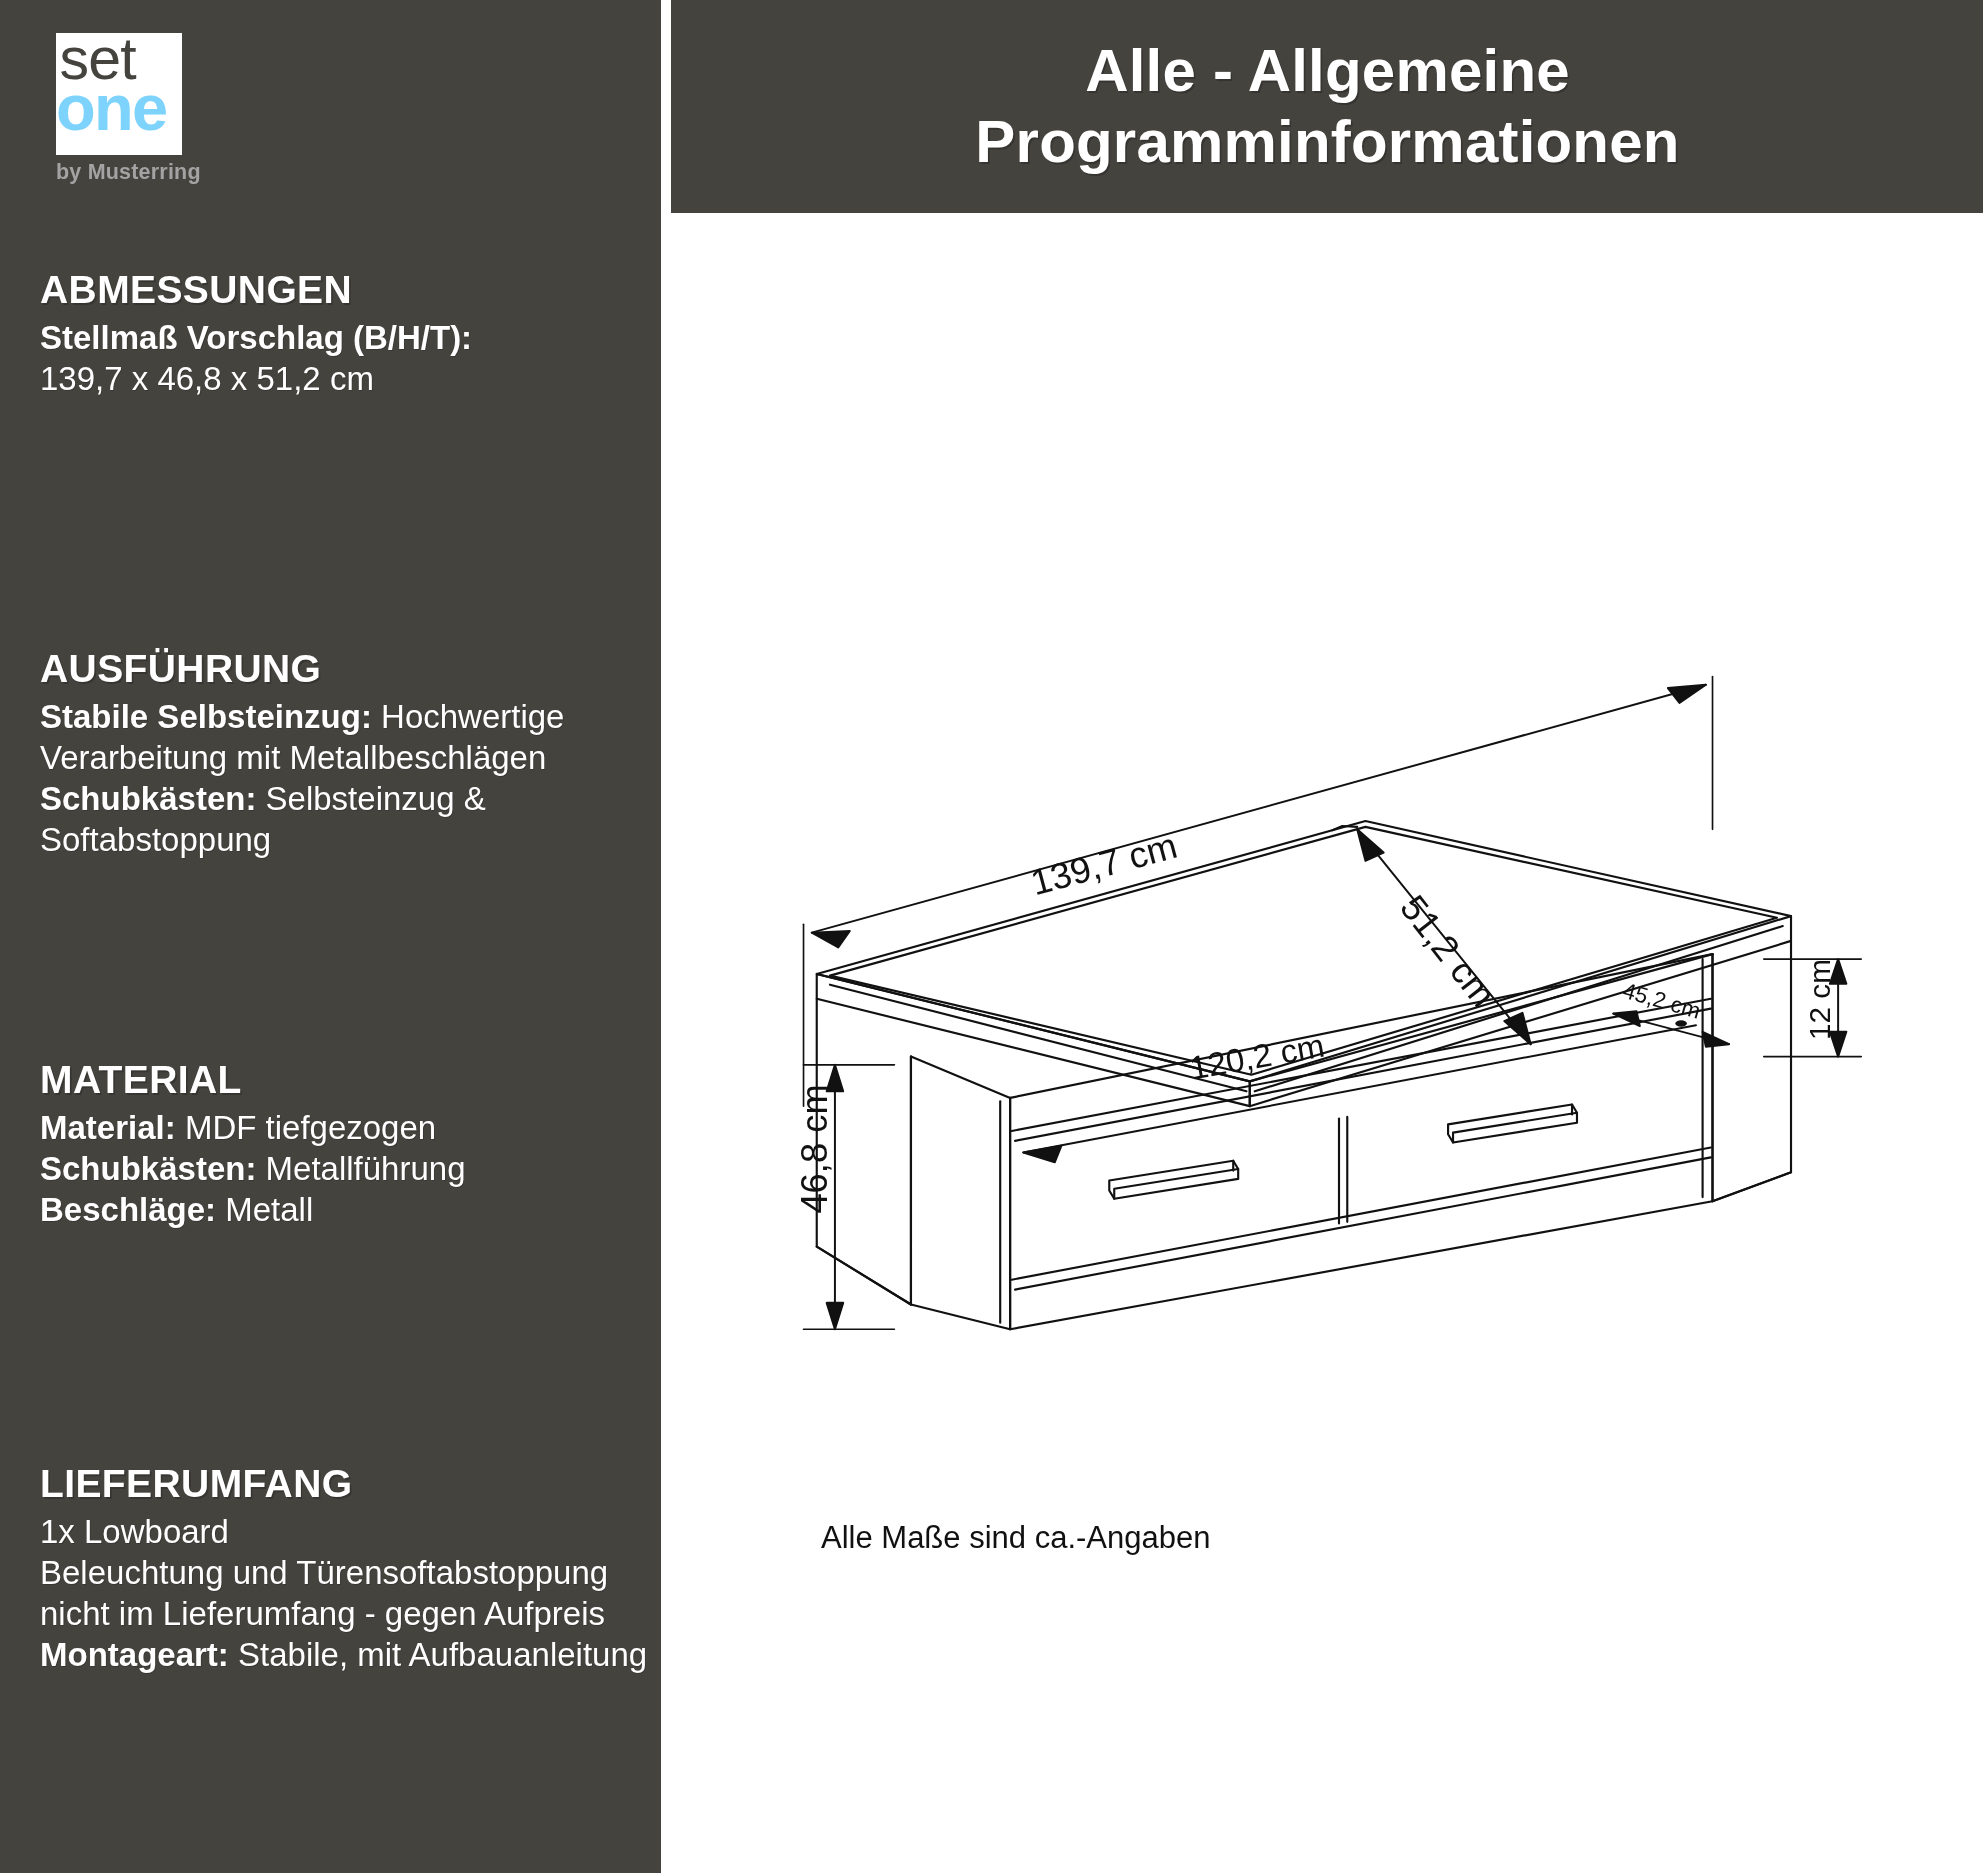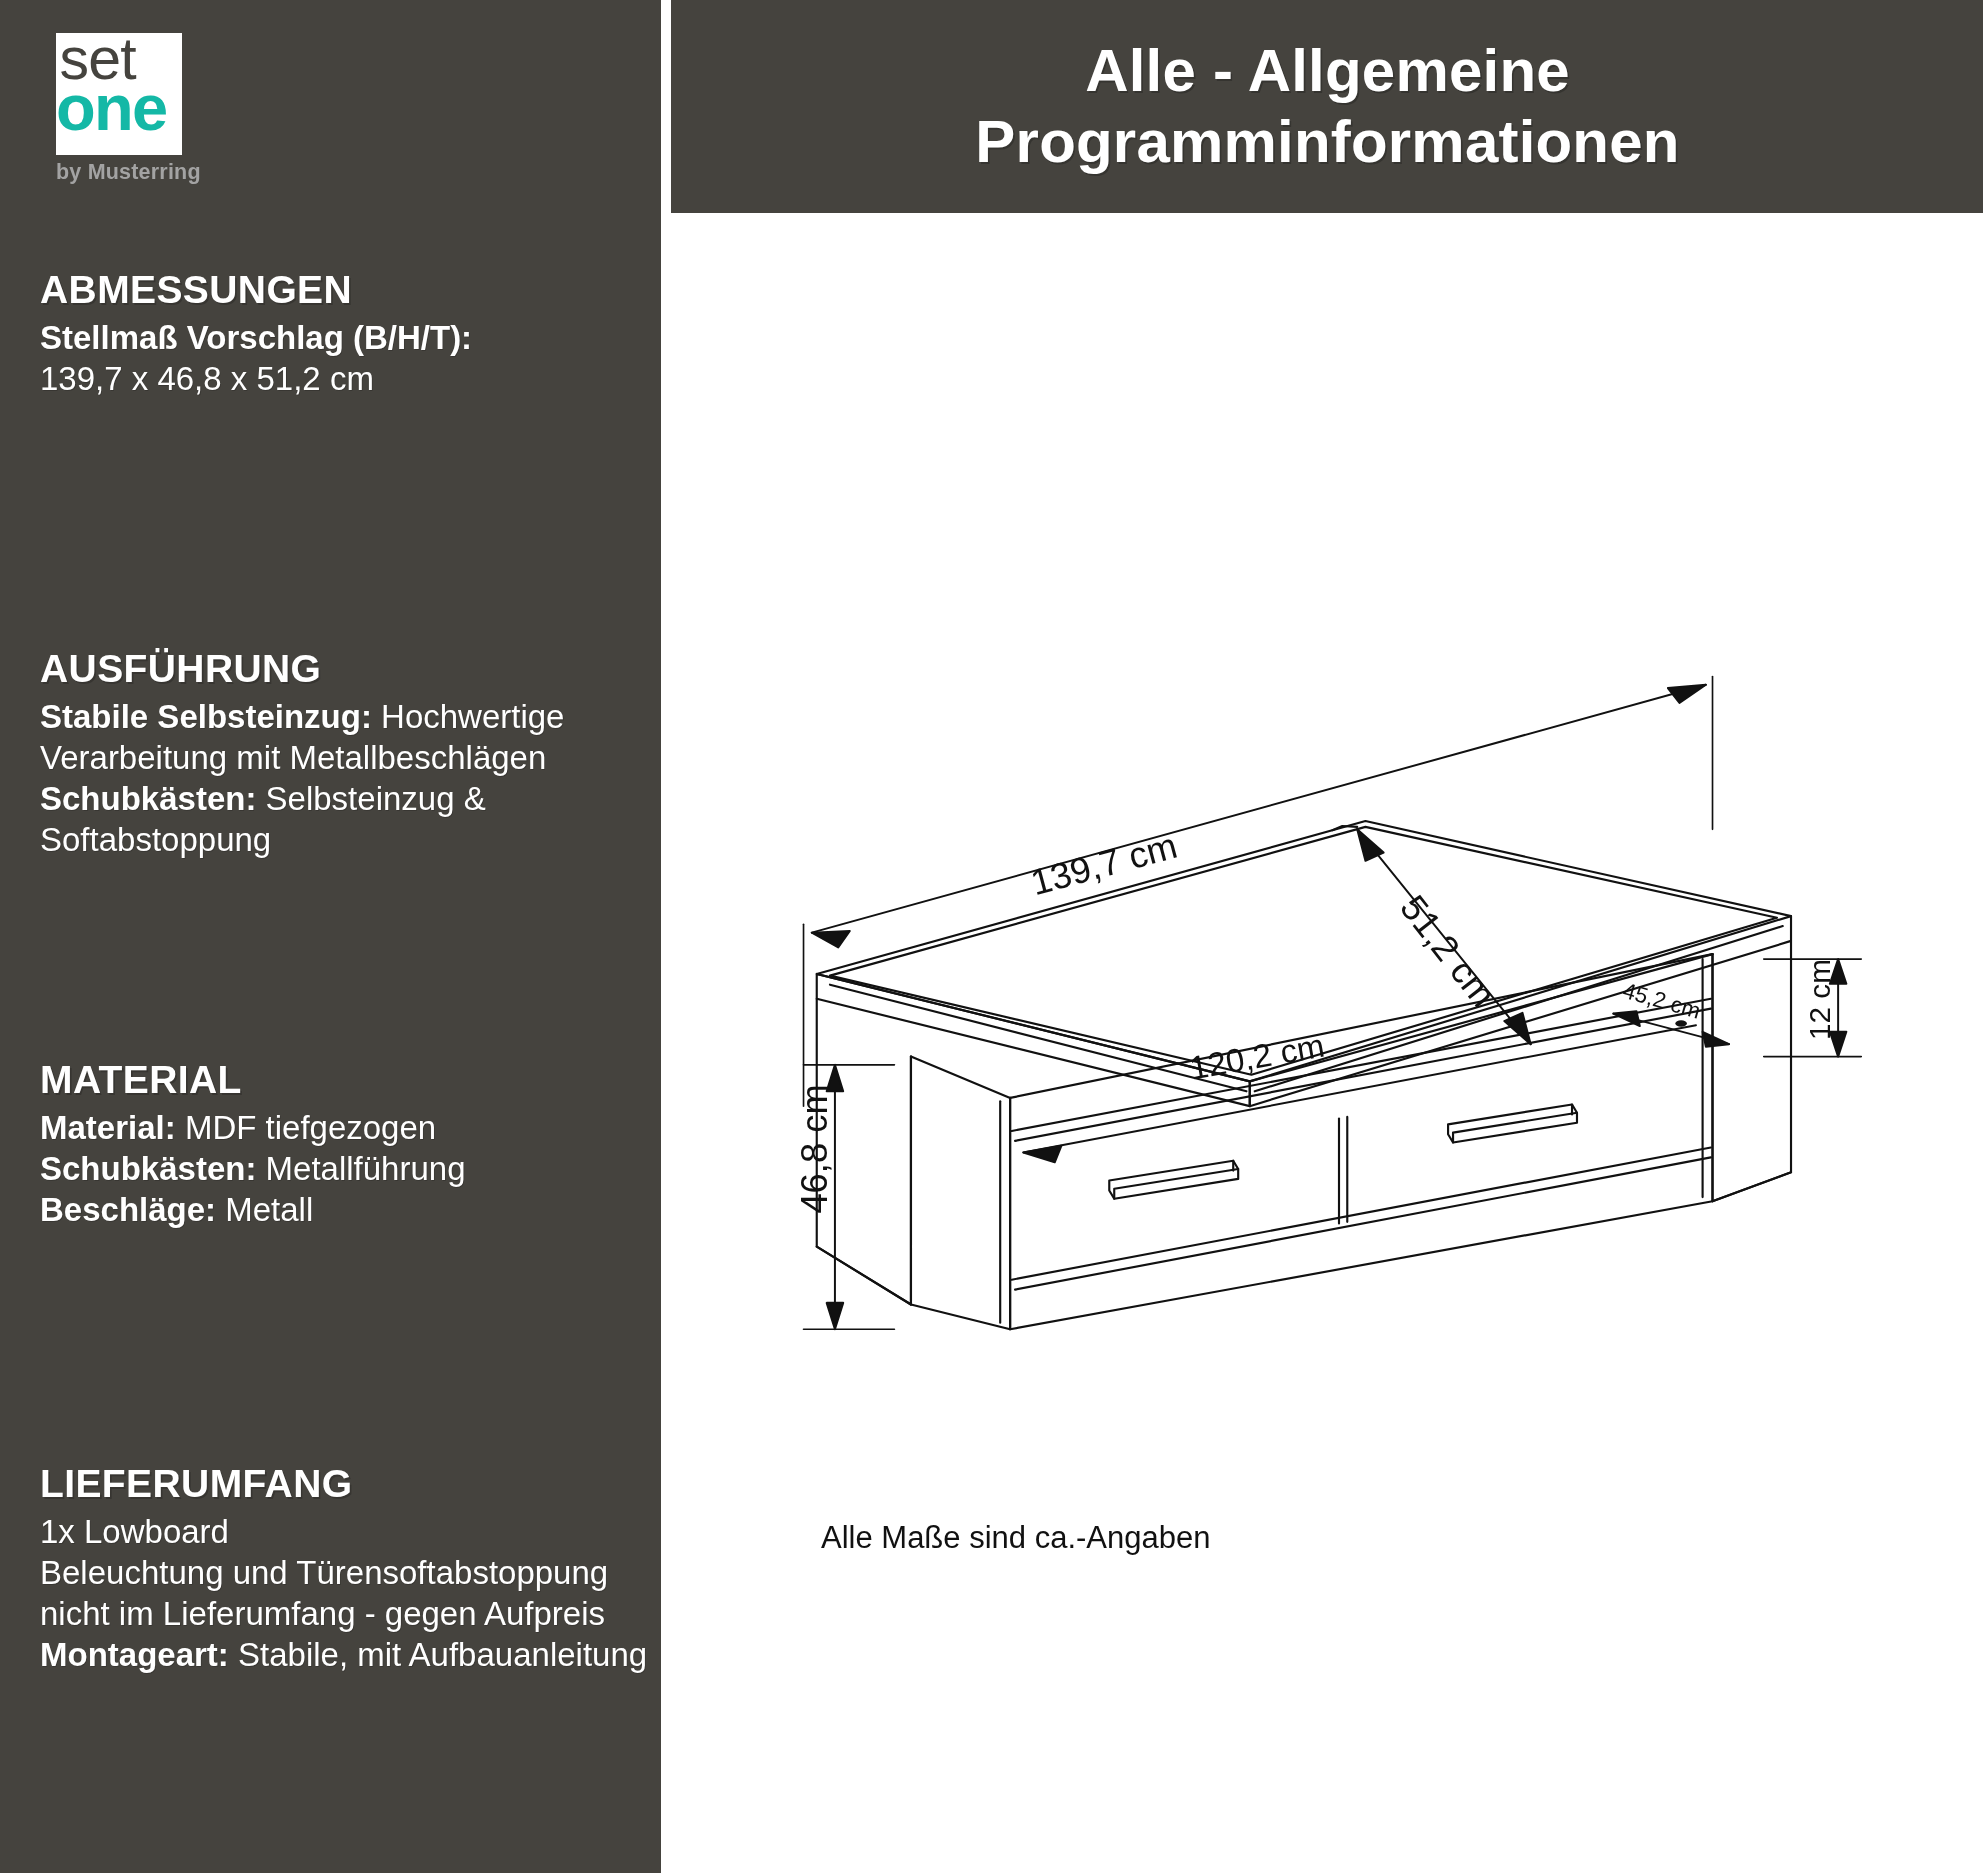--- a/index.html
+++ b/index.html
@@ -29,21 +29,21 @@
 
   
   .logo-wrap{position:absolute;left:33px;top:18px;width:190px;height:182px;}
   .logo-box{position:absolute;left:23px;top:15px;width:126px;height:122px;background:#ffffff;}
   .logo-set{
     position:absolute;left:26.5px;top:15px;width:165px;
     color:#45433e;font-size:59px;line-height:53px;font-weight:300;letter-spacing:-0.8px;
   }
   .logo-one{
     position:absolute;left:23px;top:60px;width:165px;
-    color:#14b8a6;font-size:65px;line-height:60px;font-weight:bold;letter-spacing:-1.7px;
+    color:#7dd3fc;font-size:65px;line-height:60px;font-weight:bold;letter-spacing:-1.7px;
   }
   .logo-by{
     position:absolute;left:23px;top:142px;width:182px;
     color:#a3a3a3;font-size:21.5px;font-weight:bold;letter-spacing:0.2px;
   }
 
   
   .sidebar{
     position:absolute;left:0;top:222px;width:661px;height:1652px;
     background:#45433e;

